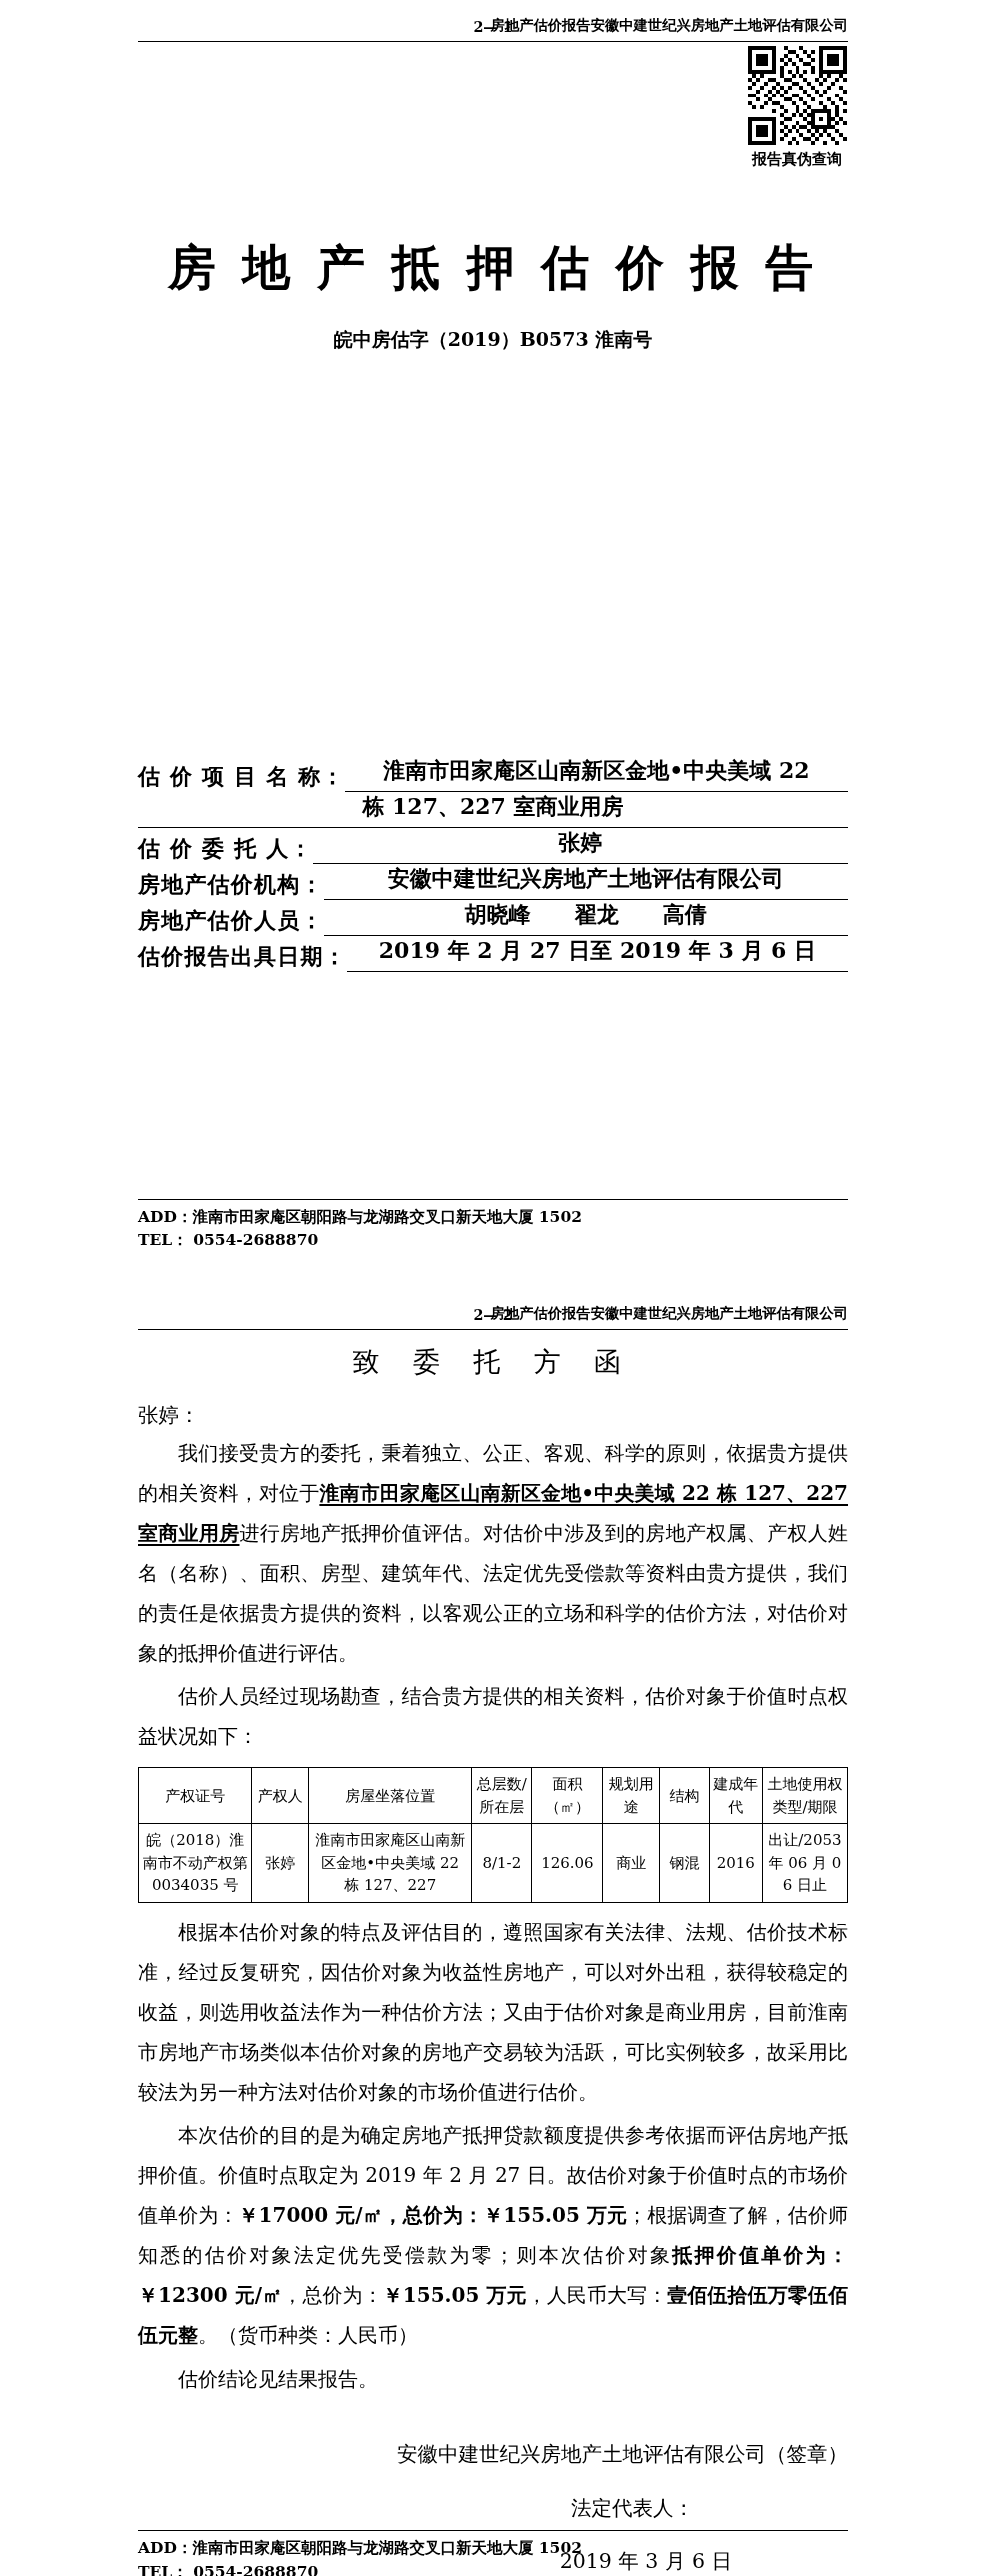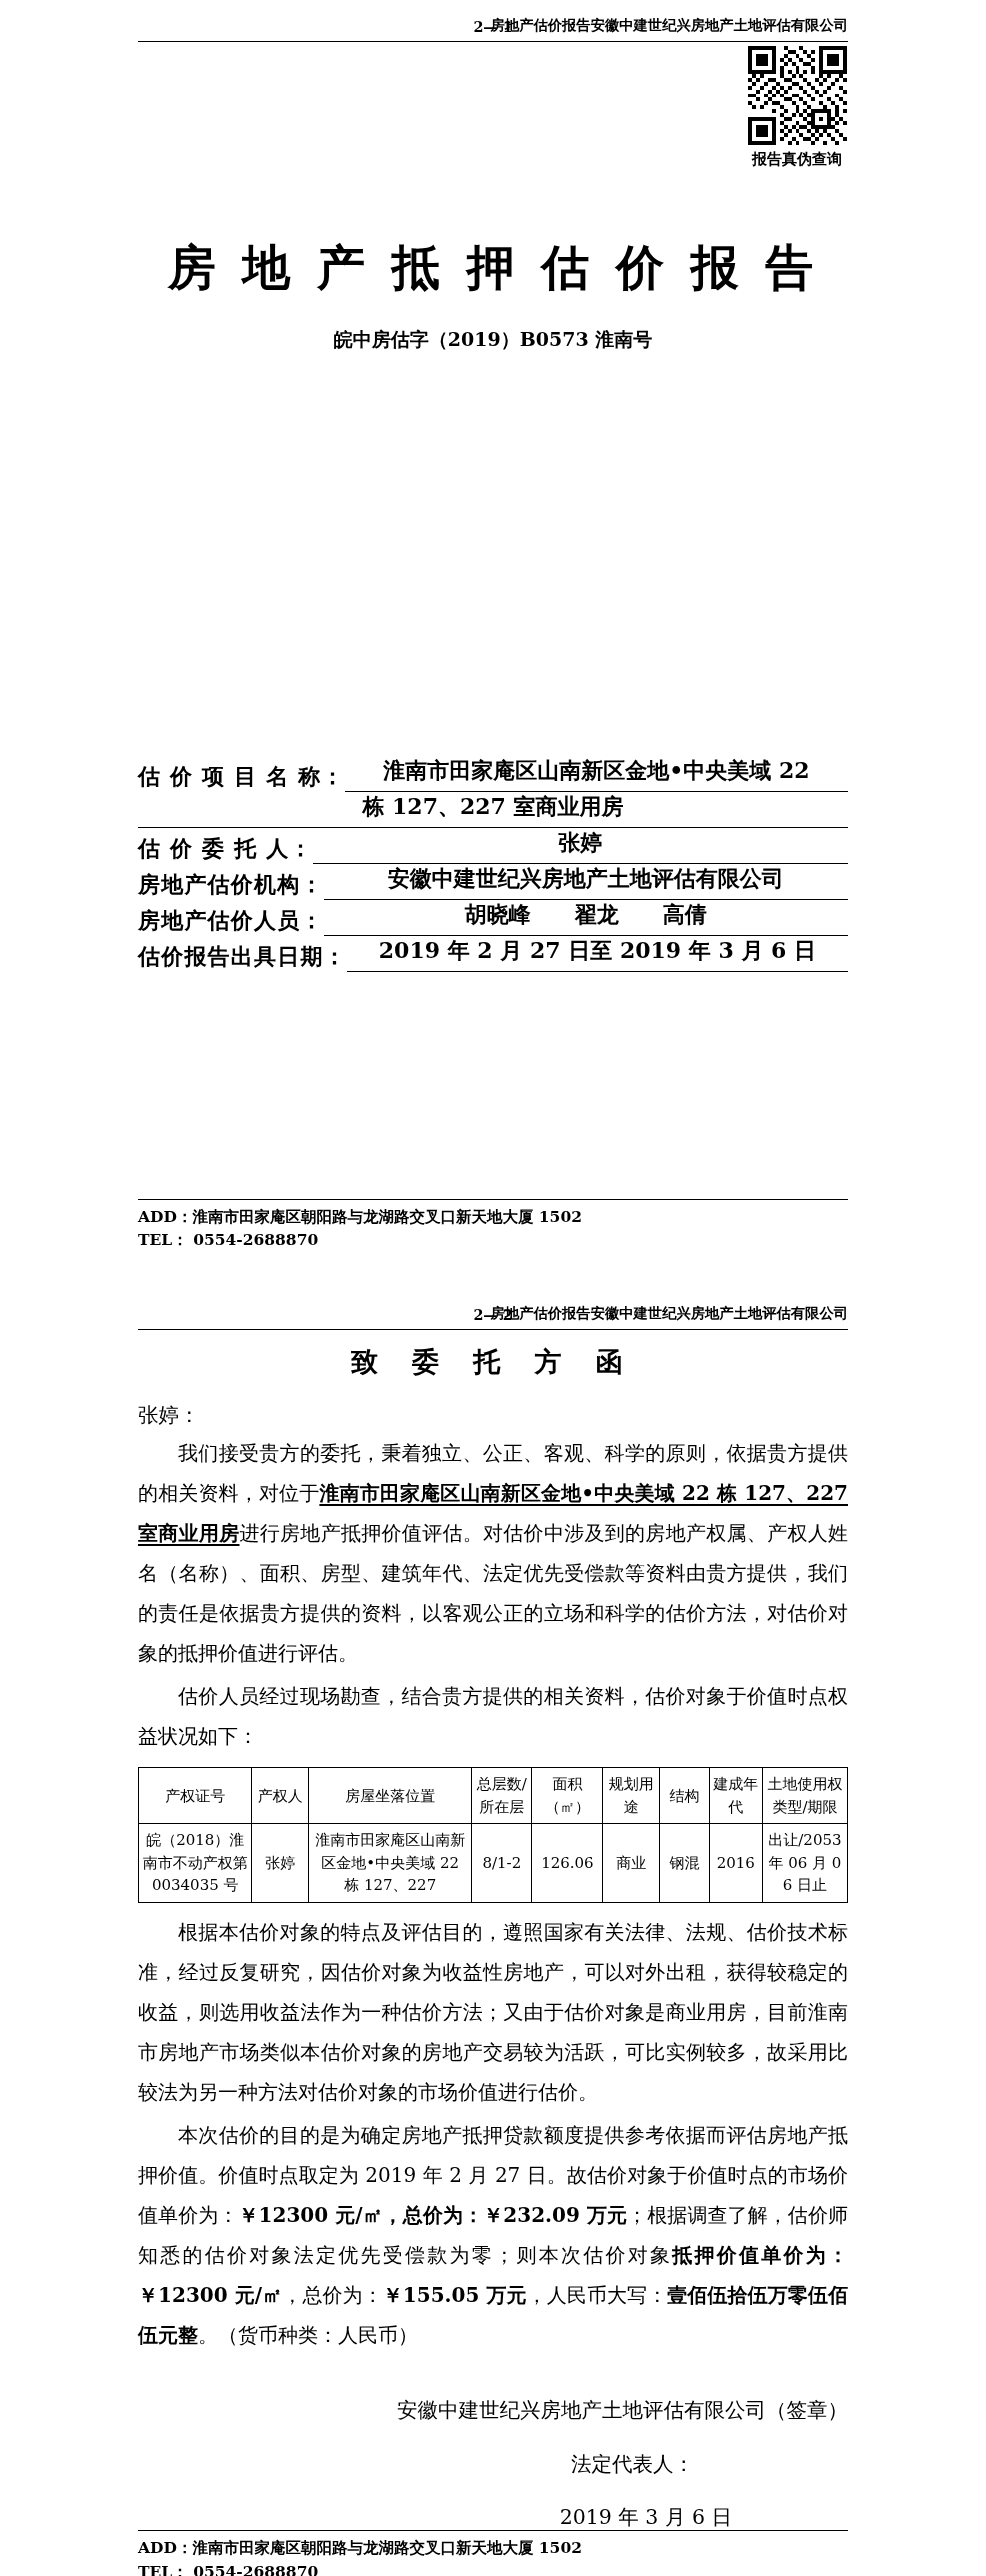--- a/index.html
+++ b/index.html
@@ -86,21 +86,21 @@
     border-bottom: 1.9px solid #000;
     padding-bottom: 5px;
     white-space: nowrap;
   }
 
   
   .letter-title {
     margin: 13.7px 0 0 0;
     text-align: center;
     font-size: 27px;
-    font-weight: bold;
+    font-weight: normal;
     letter-spacing: 12.4px;
   }
   .salutation { margin-top: 21px; font-size: 20.5px; }
   .para {
     margin: 3.7px 0 0 0;
     font-size: 20px;
     line-height: 40px;
     text-align: justify;
     text-indent: 40px;
   }
@@ -259,22 +259,23 @@
           <td>商业</td>
           <td>钢混</td>
           <td>2016</td>
           <td>出让/2053 年 06 月 06 日止</td>
         </tr>
       </tbody>
     </table>
 
     <p class="para">根据本估价对象的特点及评估目的，遵照国家有关法律、法规、估价技术标准，经过反复研究，因估价对象为收益性房地产，可以对外出租，获得较稳定的收益，则选用收益法作为一种估价方法；又由于估价对象是商业用房，目前淮南市房地产市场类似本估价对象的房地产交易较为活跃，可比实例较多，故采用比较法为另一种方法对估价对象的市场价值进行估价。</p>
 
-    <p class="para"><span>本次估价的目的是为确定房地产抵押贷款额度提供参考依据而评估房地产抵押价值。价值时点取定为 2019 年 2 月 27 日。故估价对象于价值时点的市场价值单价为：</span><span class="b">￥12300 元/㎡，总价为：￥232.09 万元</span><span>；根据调查了解，估价师知悉的估价对象法定优先受偿款为零；则本次估价对象</span><span class="b">抵押价值单价为：￥12300 元/㎡</span><span>，总价为：</span><span class="b">￥155.05 万元</span><span>，人民币大写：</span><span class="b">壹佰伍拾伍万零伍佰伍元整</span><span>。（货币种类：人民币）</span></p>
-
+    <p class="para"><span>本次估价的目的是为确定房地产抵押贷款额度提供参考依据而评估房地产抵押价值。价值时点取定为 2019 年 2 月 27 日。故估价对象于价值时点的市场价值单价为：</span><span class="b">￥17000 元/㎡，总价为：￥155.05 万元</span><span>；根据调查了解，估价师知悉的估价对象法定优先受偿款为零；则本次估价对象</span><span class="b">抵押价值单价为：￥12300 元/㎡</span><span>，总价为：</span><span class="b">￥155.05 万元</span><span>，人民币大写：</span><span class="b">壹佰伍拾伍万零伍佰伍元整</span><span>。（货币种类：人民币）</span></p>
+
+    <p class="para">估价结论见结果报告。</p>
 
     <div class="sign-company">安徽中建世纪兴房地产土地评估有限公司（签章）</div>
     <div class="sign-rep">法定代表人：</div>
     <div class="sign-date">2019 年 3 月 6 日</div>
   </div>
 
   <div class="doc-footer">
     <div>ADD：淮南市田家庵区朝阳路与龙湖路交叉口新天地大厦 1502</div>
     <div>TEL： 0554-2688870</div>
   </div>

